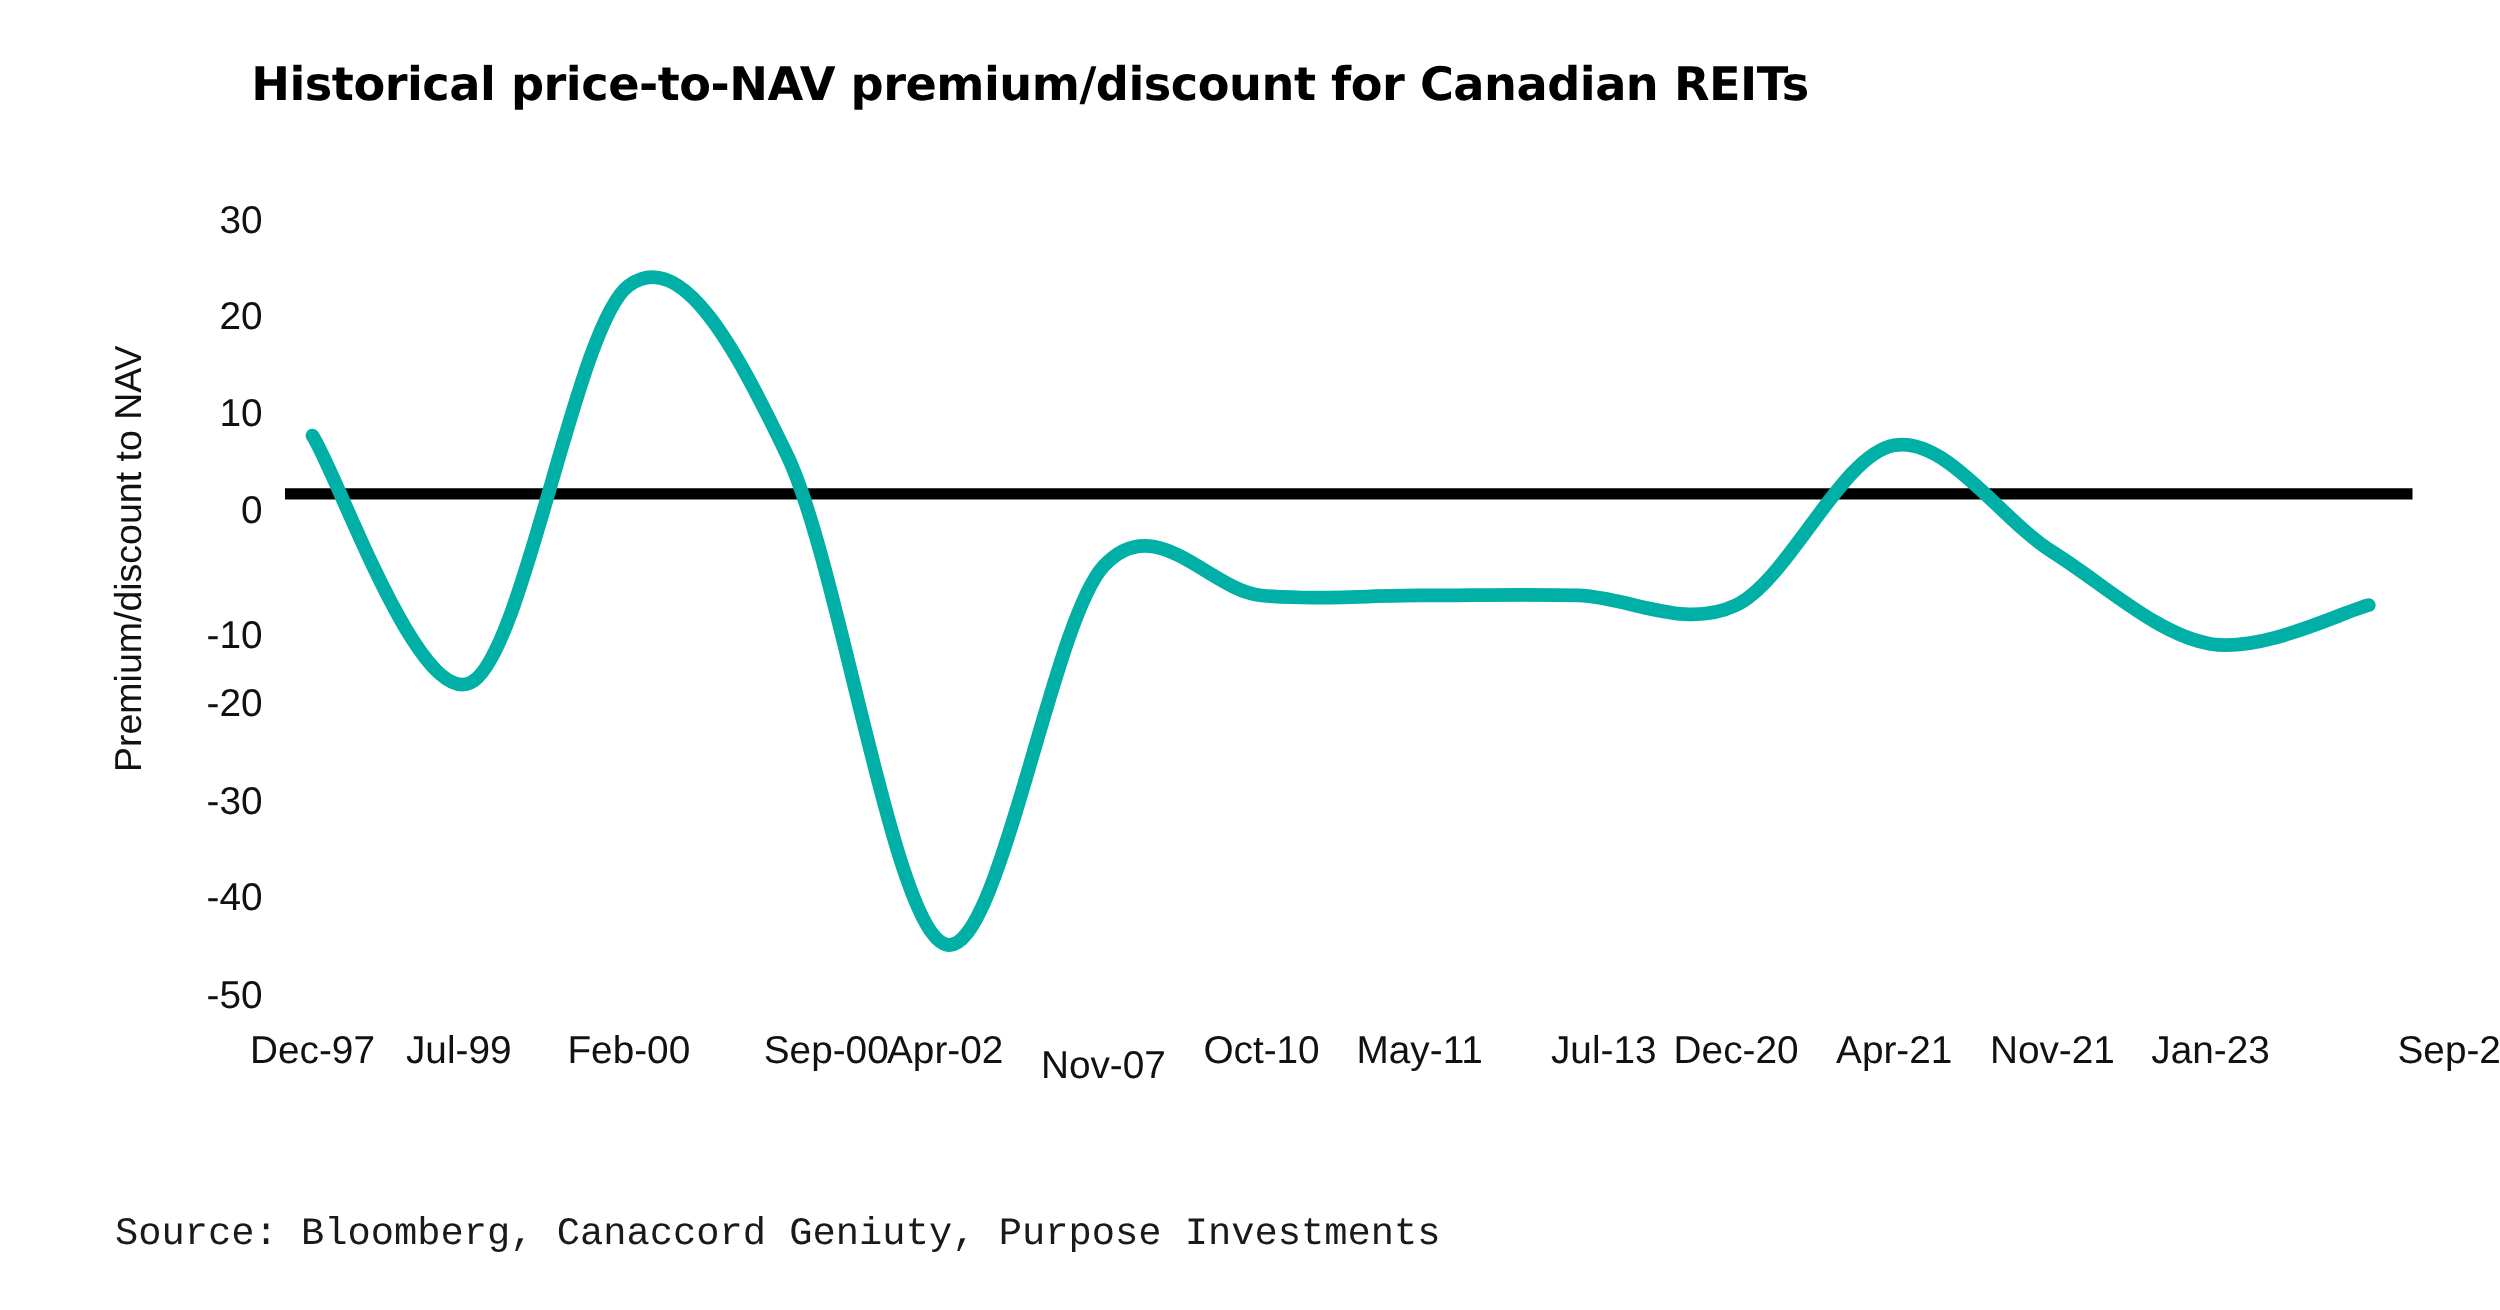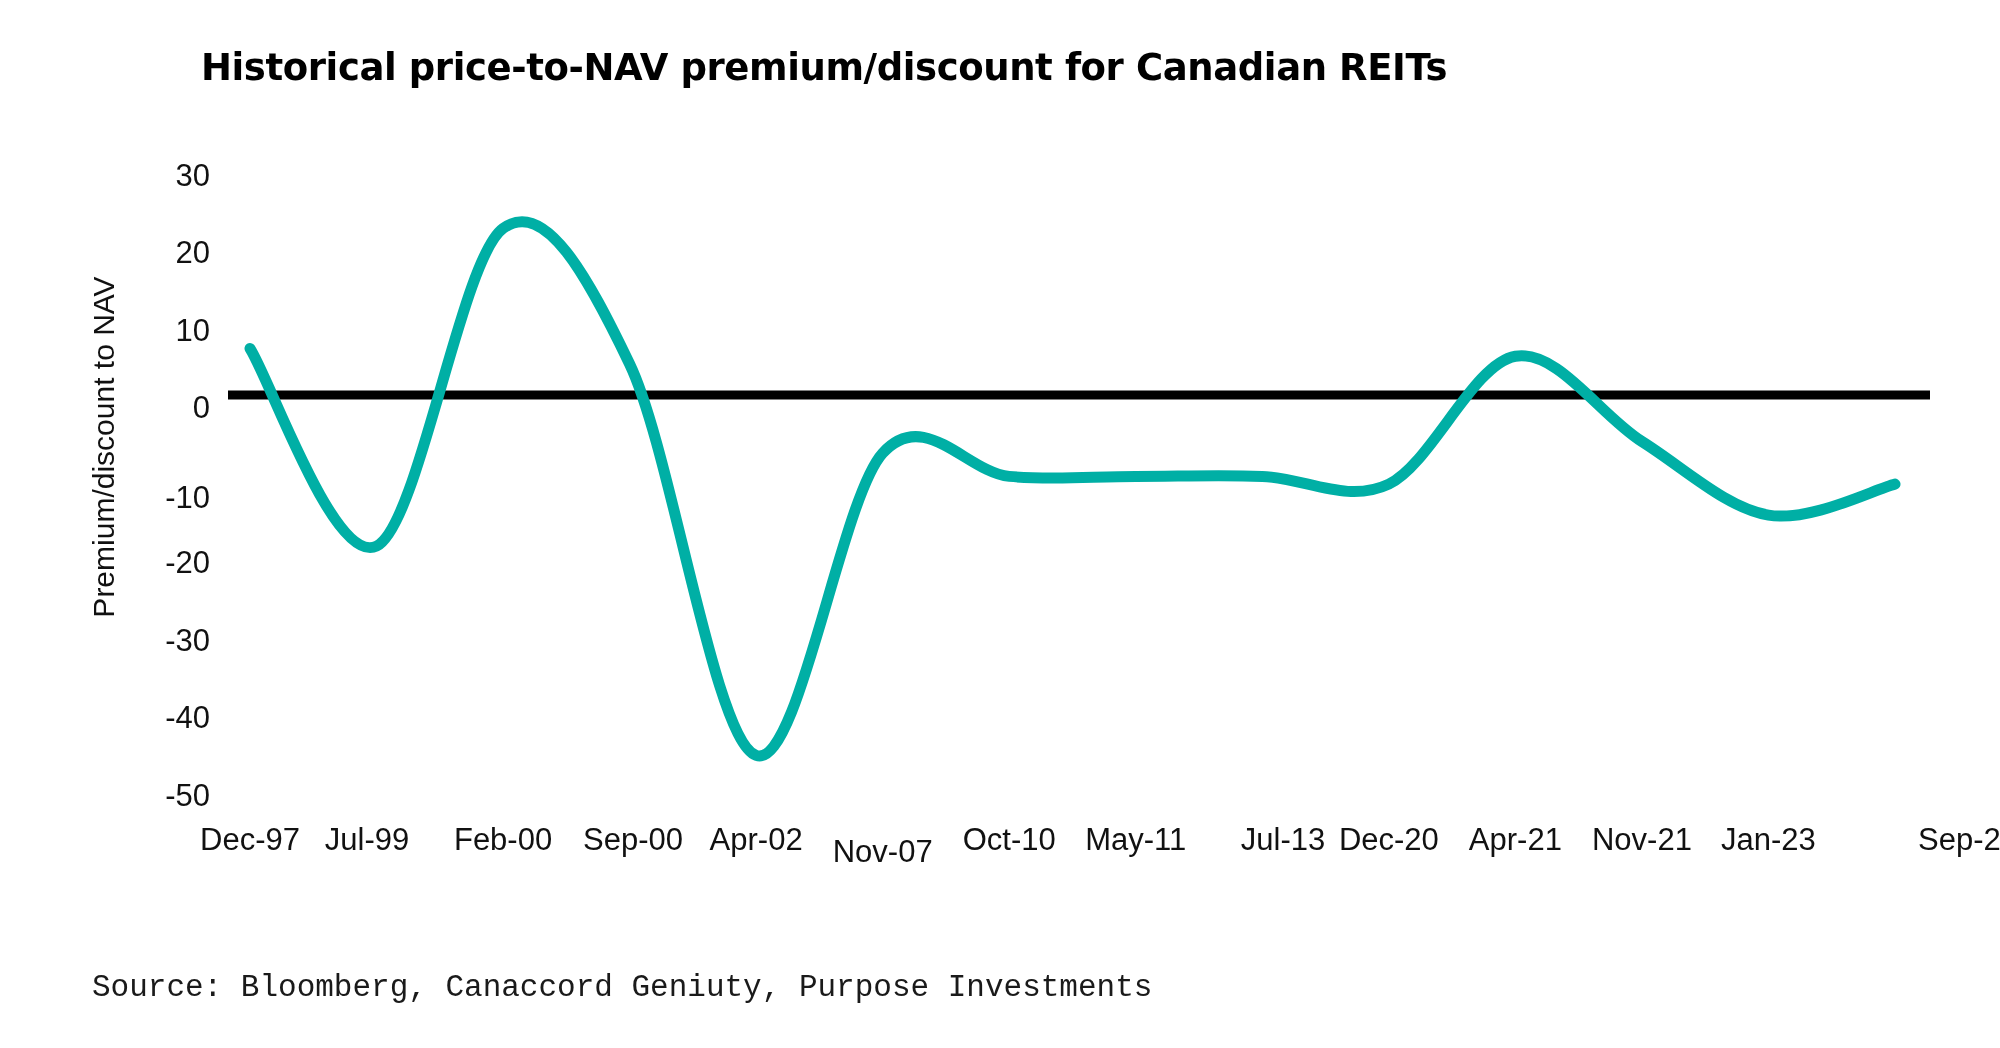--- a/index.html
+++ b/index.html
@@ -108,37 +108,37 @@
 
   <div class="chart-area">
 
     <div class="y-axis-title">Premium/discount to NAV</div>
 
     <div id="y-ticks">
         <div class="y-tick-label" style="left: 120px; top: 146.5px;">30</div>
         <div class="y-tick-label" style="left: 120px; top: 224px;">20</div>
         <div class="y-tick-label" style="left: 120px; top: 301.5px;">10</div>
         <div class="y-tick-label" style="left: 120px; top: 379px;">0</div>
-        <div class="y-tick-label" style="left: 120px; top: 469px;">-10</div>
+        <div class="y-tick-label" style="left: 120px; top: 479px;">-10</div>
         <div class="y-tick-label" style="left: 120px; top: 534px;">-20</div>
         <div class="y-tick-label" style="left: 120px; top: 611.5px;">-30</div>
         <div class="y-tick-label" style="left: 120px; top: 689px;">-40</div>
         <div class="y-tick-label" style="left: 120px; top: 766.5px;">-50</div>
       </div>
 
     <svg class="plot-svg" viewBox="0 0 2000 900" preserveAspectRatio="none">
       <line id="zero-line" x1="228" y1="395" x2="1930" y2="395" stroke="#000000" stroke-width="9"></line>
       <path id="series-path" fill="none" stroke="#00AFA5" stroke-width="11" stroke-linecap="round" stroke-linejoin="round" d="M 250.00 348.50 C 271.09 381.44, 334.36 566.15, 376.54 546.13 C 418.72 526.10, 460.90 258.73, 503.08 228.38 C 545.26 198.02, 587.44 276.17, 629.62 364.00 C 671.79 451.83, 713.97 740.52, 756.15 755.38 C 798.33 770.23, 840.51 499.63, 882.69 453.13 C 924.87 406.63, 967.05 472.50, 1009.23 476.38 C 1051.41 480.25, 1093.59 476.38, 1135.77 476.38 C 1177.95 476.38, 1220.13 475.08, 1262.31 476.38 C 1304.49 477.67, 1346.67 504.15, 1388.85 484.13 C 1431.03 464.10, 1473.21 363.35, 1515.38 356.25 C 1557.56 349.15, 1599.74 415.02, 1641.92 441.50 C 1684.10 467.98, 1726.28 508.02, 1768.46 515.13 C 1810.64 522.23, 1873.91 489.29, 1895.00 484.13"></path>
     </svg>
 
     <div id="x-ticks">
         <div class="x-tick-label" style="left: 250px;">Dec-97</div>
         <div class="x-tick-label" style="left: 367px;">Jul-99</div>
         <div class="x-tick-label" style="left: 503.077px;">Feb-00</div>
-        <div class="x-tick-label" style="left: 633px;">Sep-00</div>
+        <div class="x-tick-label" style="left: 661px;">Sep-00</div>
         <div class="x-tick-label" style="left: 756.154px;">Apr-02</div>
         <div class="x-tick-label" style="left: 882.692px; margin-top: 12px;">Nov-07</div>
         <div class="x-tick-label" style="left: 1009.23px;">Oct-10</div>
         <div class="x-tick-label" style="left: 1135.77px;">May-11</div>
         <div class="x-tick-label" style="left: 1283px; text-align: right;">Jul-13</div>
         <div class="x-tick-label" style="left: 1388.85px;">Dec-20</div>
         <div class="x-tick-label" style="left: 1515.38px;">Apr-21</div>
         <div class="x-tick-label" style="left: 1641.92px;">Nov-21</div>
         <div class="x-tick-label" style="left: 1768.46px;">Jan-23</div>
         <div class="x-tick-label" style="left: 1968px;">Sep-25</div>

